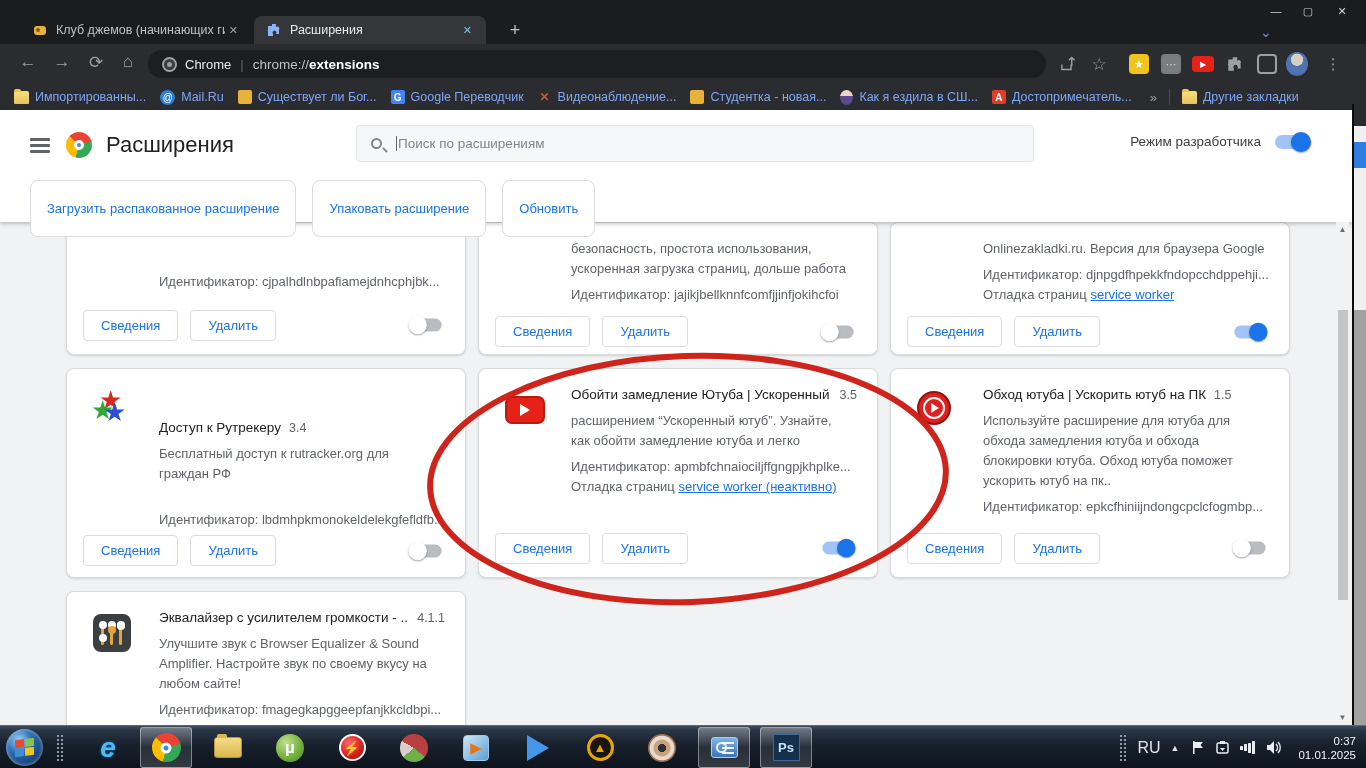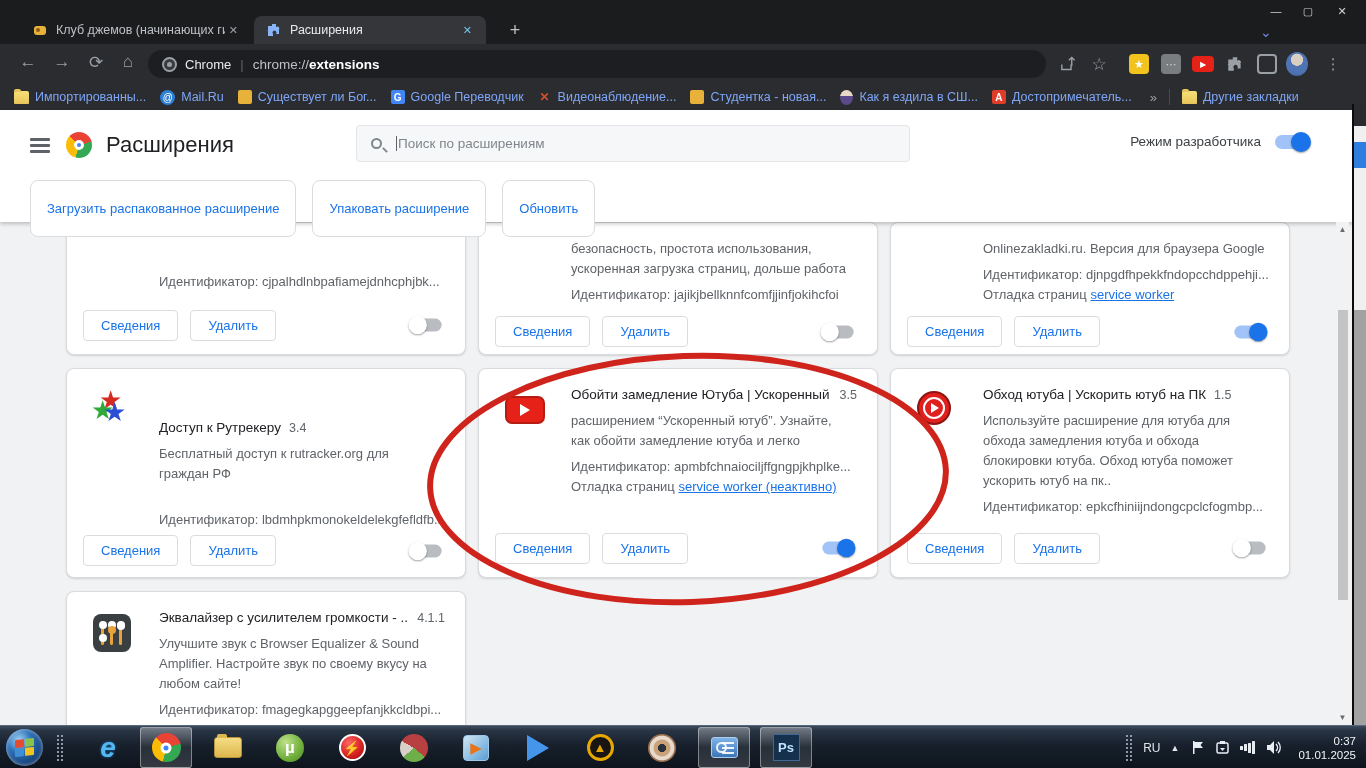--- a/index.html
+++ b/index.html
@@ -50,21 +50,21 @@
   #page-bg { position:absolute; left:0; top:110px; width:1353px; height:615px; background:#f1f2f3; }
   #page-header { position:absolute; left:0; top:110px; width:1353px; height:112px; background:#fff;
     box-shadow:0 2px 4px rgba(0,0,0,.22); z-index:5; }
   #hamburger { position:absolute; left:30px; top:28px; width:20px; height:15px; }
   #hamburger span { display:block; height:2.5px; background:#5f6368; margin-bottom:3.5px; border-radius:1px; }
   .chrome-ball { border-radius:50%; position:relative; overflow:hidden;
     background:conic-gradient(from -45deg, #ea4335 0 120deg, #4285f4 0 120deg, #34a853 120deg 240deg, #fbbc05 240deg 360deg); }
   .chrome-ball i { position:absolute; left:50%; top:50%; transform:translate(-50%,-50%); border-radius:50%;
     background:#4285f4; border:3px solid #fff; }
   #page-title { position:absolute; left:106px; top:22px; font-size:22px; color:#202124; }
-  #ext-search { position:absolute; left:356px; top:15px; width:554px; height:37px; background:#f6f7f8;
+  #ext-search { position:absolute; left:356px; top:15px; width:678px; height:37px; background:#f6f7f8;
     border:1px solid #e3e5e8; border-radius:4px; display:flex; align-items:center; padding:0 14px; }
   .mag { width:11px; height:11px; border:2px solid #80868b; border-radius:50%; position:relative; margin-right:14px; }
   .mag::after { content:""; position:absolute; left:9px; top:9px; width:6px; height:2px; background:#80868b; transform:rotate(45deg); }
   #ext-search .ph { color:#80868b; font-size:13.5px; border-left:1px solid #5f6368; padding-left:1px; }
   #devmode { position:absolute; right:44px; top:24px; display:flex; align-items:center; }
   #devmode .lbl { font-size:13.5px; color:#3c4043; margin-right:14px; }
   .mtoggle { width:34px; height:14px; border-radius:7px; background:#b9bcc0; position:relative; }
   .mtoggle .knob { position:absolute; left:-2px; top:-3px; width:20px; height:20px; border-radius:50%;
     background:#fff; box-shadow:0 1px 2px rgba(0,0,0,.4); }
   .mtoggle.on { background:#a2c3f8; }
@@ -152,21 +152,21 @@
   .disc { width:28px; height:28px; border-radius:50%;
     background:radial-gradient(circle, #2a313b 0 20%, #caa27a 22% 40%, #e7d9cc 45% 60%, #9b6f4e 65% 100%); }
   .cpanel { width:27px; height:21px; border-radius:3px; background:linear-gradient(180deg,#7fb3e8,#3a76b8);
     border:1px solid #a9cdee; position:relative; }
   .cpanel::after { content:""; position:absolute; right:3px; top:4px; width:12px; height:12px;
     background:linear-gradient(#fff 2px, transparent 2px); background-size:12px 5px; opacity:.9; }
   .cpanel::before { content:""; position:absolute; left:4px; top:4px; width:7px; height:7px; border:2px solid #eaf3fb; border-radius:50%; }
   .psq { width:27px; height:27px; background:#15304d; border:1px solid #3e6a95; color:#bfe2ff; font-size:13px;
     font-weight:700; display:flex; align-items:center; justify-content:center; }
   #tray { position:absolute; right:4px; top:1px; height:41px; display:flex; align-items:center; color:#eef2f6; }
-  #tray .lang { font-size:12px; margin:0 10px 0 10px; color:#dfe5ea; }
+  #tray .lang { font-size:16px; margin:0 10px 0 10px; color:#dfe5ea; }
   #tray .up { font-size:9px; color:#dfe5ea; margin-right:12px; }
   .trayico { margin-right:10px; display:flex; align-items:center; }
   .bars i { display:inline-block; width:3px; background:#e8edf2; margin-right:1px; border-radius:0.5px; }
   #clock { text-align:right; font-size:11.5px; line-height:14px; margin:0 6px 0 6px; color:#f2f5f8; }
 </style>
 </head>
 <body>
 
 <div id="titlebar">
   <div class="tab" style="left:20px;">

